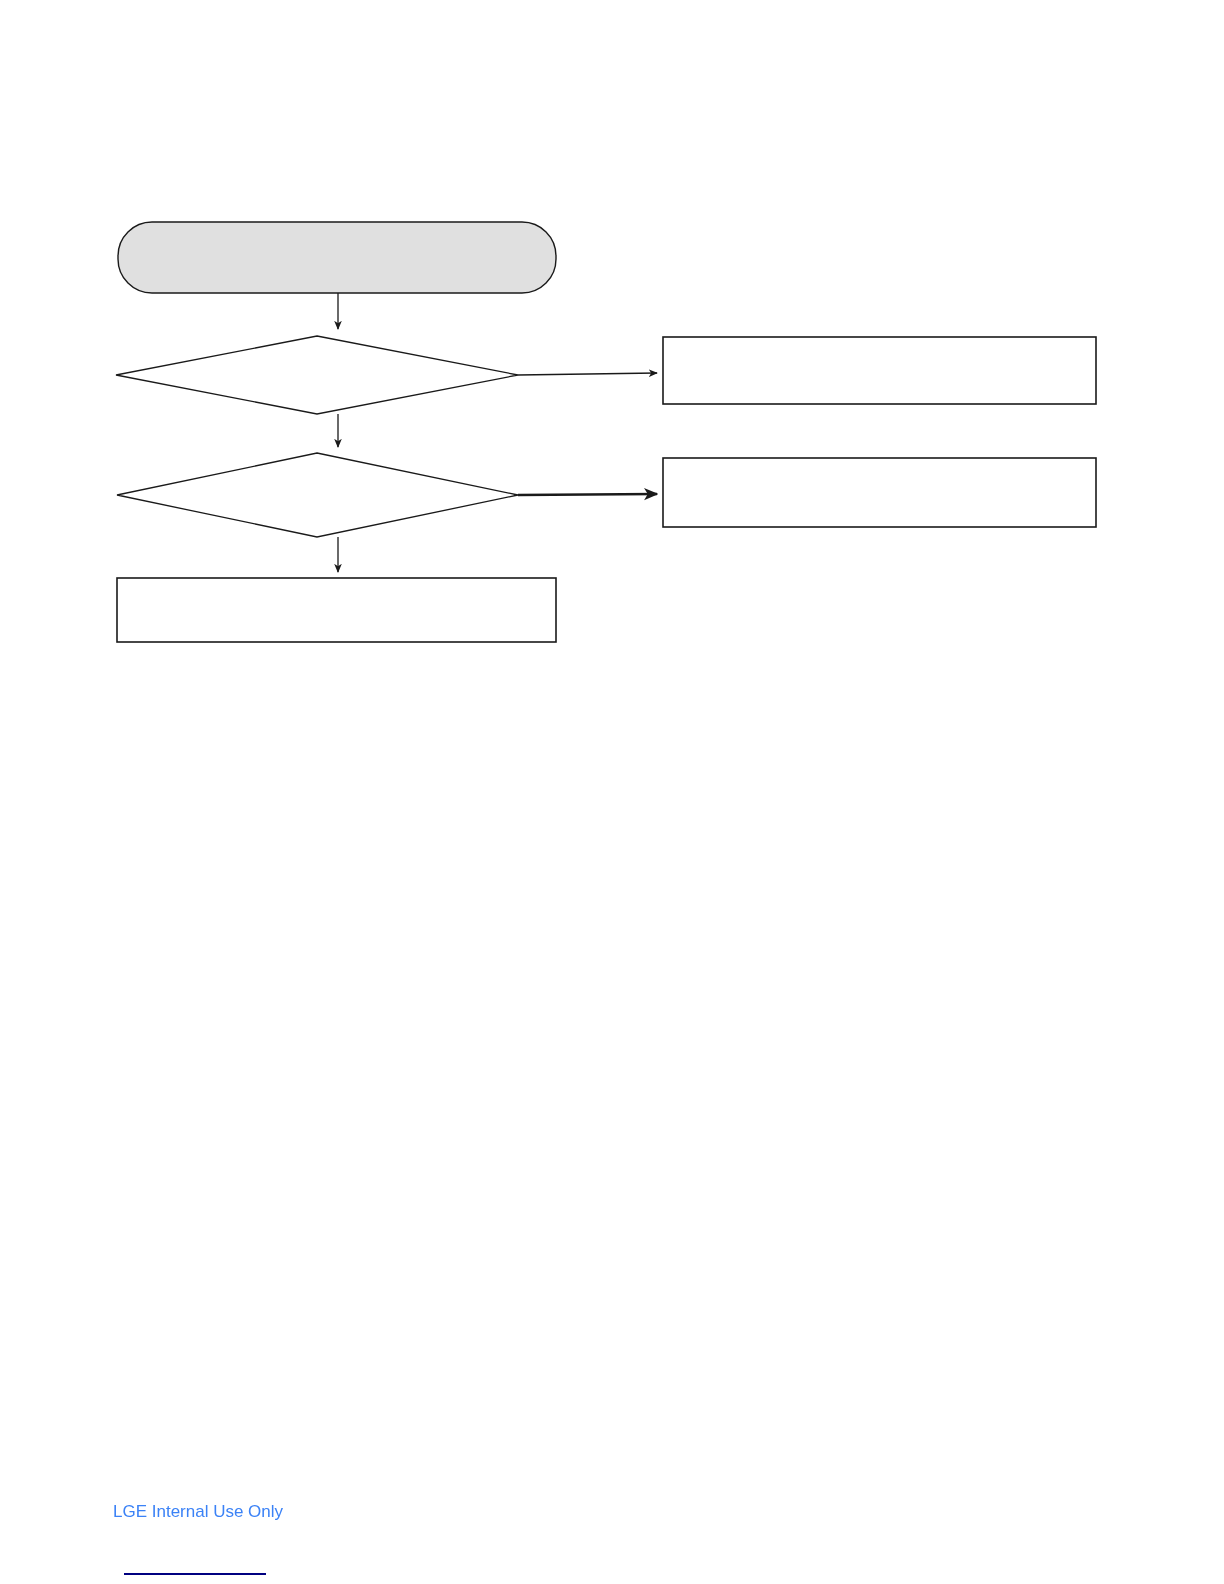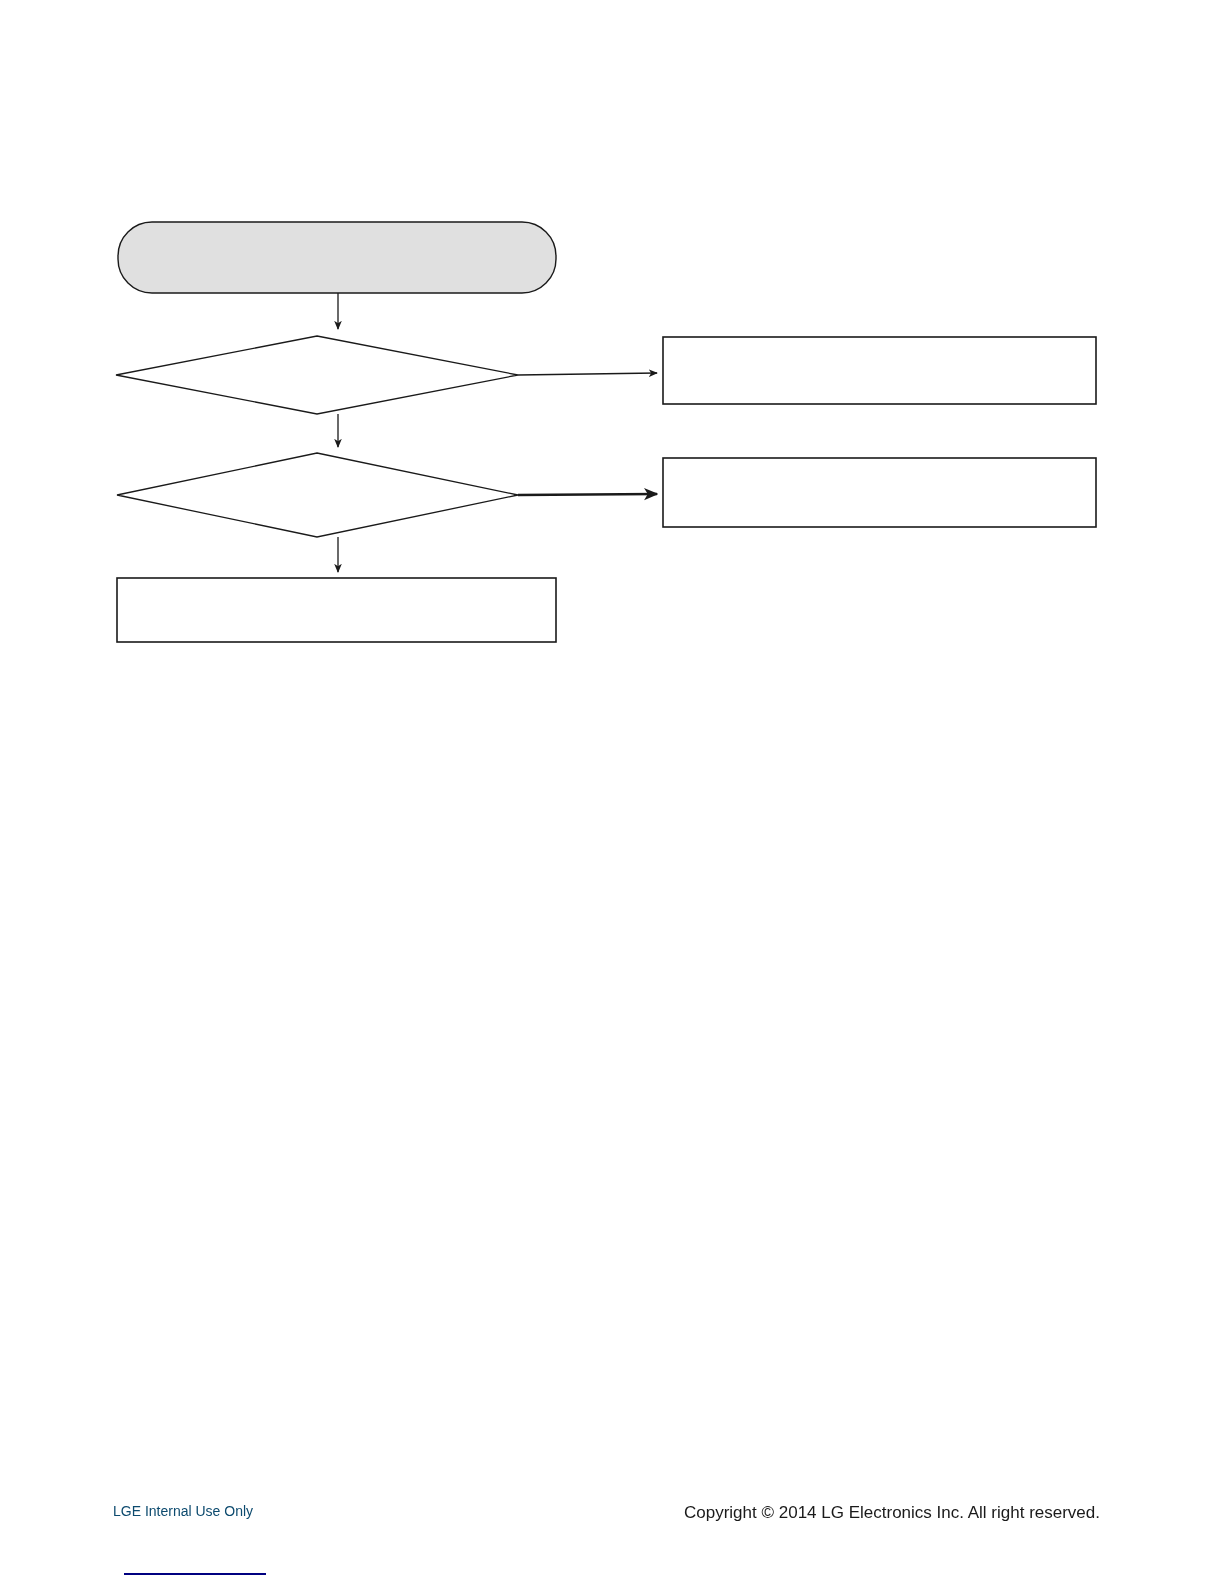--- a/index.html
+++ b/index.html
@@ -22,24 +22,24 @@
     position: absolute;
     left: 0;
     top: 0;
     width: 1224px;
     height: 1584px;
   }
   .footer-left {
     position: absolute;
     left: 113px;
     top: 1500px;
-    font-size: 14px;
+    font-size: 17px;
     line-height: 23px;
     white-space: nowrap;
-    color: #0c4a6e;
+    color: #3b82f6;
   }
   .footer-right {
     position: absolute;
     right: 124px;
     top: 1500px;
     font-size: 17px;
     line-height: 26px;
     text-align: right;
     color: #1a1a1a;
   }
@@ -87,18 +87,17 @@
     <rect x="663" y="458" width="433" height="69" fill="#ffffff" stroke="#1a1a1a" stroke-width="1.6"></rect>
 
     <line x1="338" y1="537" x2="338" y2="572" stroke="#1a1a1a" stroke-width="1.3" marker-end="url(#arrow-thin)"></line>
 
     <rect x="117" y="578" width="439" height="64" fill="#ffffff" stroke="#1a1a1a" stroke-width="1.6"></rect>
   </svg>
 
   <div class="footer-left">LGE Internal Use Only</div>
 
   <div class="footer-right">
-    <div>Copyright © 2014 LG Electronics Inc. All right reserved.</div>
   </div>
 
   <div class="footer-rule"></div>
 
 </div>
 
 </body></html>

